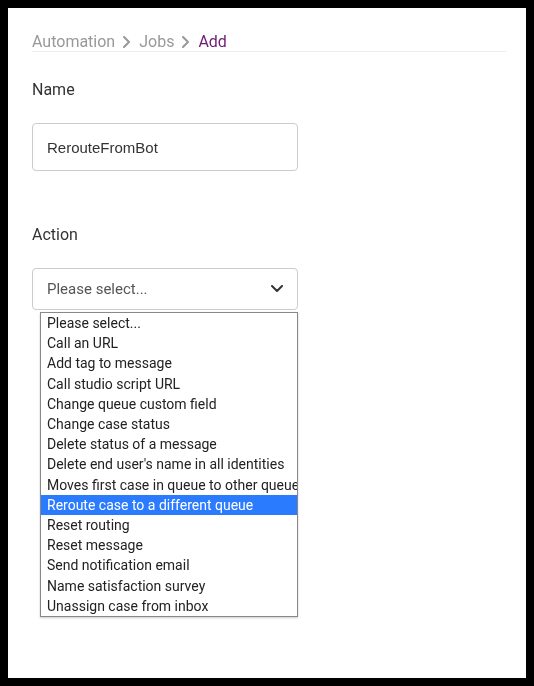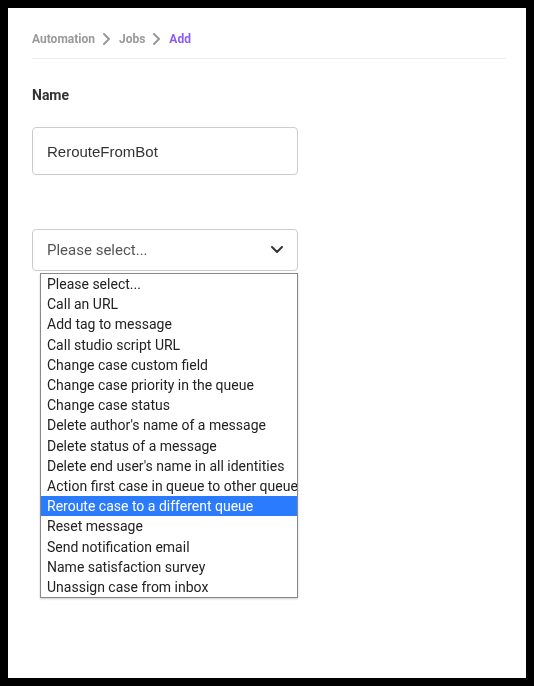--- a/index.html
+++ b/index.html
@@ -18,45 +18,45 @@
       background: #fff;
       width: 100%;
       height: 100%;
       padding: 24px 20px 24px 24px;
       position: relative;
     }
     .breadcrumb {
       display: flex;
       align-items: center;
       gap: 8px;
-      font-size: 12px;
-      font-weight: 700;
+      font-size: 16px;
+      font-weight: 400;
       color: #999;
-      margin-bottom: 12px;
+      margin-bottom: 0;
     }
     .breadcrumb .current {
-      color: #8b5cf6;
+      color: #701a75;
     }
     .breadcrumb .chevron {
       display: inline-flex;
       align-items: center;
       color: #999;
     }
     .breadcrumb .chevron svg {
       width: 8px;
       height: 12px;
     }
     .divider {
       border: none;
       border-top: 1px solid #eee;
       margin-bottom: 28px;
     }
     .field-label {
-      font-size: 14px;
-      font-weight: 700;
+      font-size: 16px;
+      font-weight: 400;
       color: #333;
       margin-bottom: 24px;
       display: block;
     }
     .text-input {
       width: 266px;
       height: 48px;
       border: 1px solid #ccc;
       border-radius: 4px;
       padding: 8px 14px;
@@ -133,43 +133,43 @@
         </svg>
     </span>
     <span class="current">Add</span>
   </div>
 
   <hr class="divider">
 
   <label class="field-label">Name</label>
   <input type="text" class="text-input" value="RerouteFromBot" style="">
 
+  <label class="field-label">Action</label>
 
   <div class="select-wrapper">
     <div class="select-box">
       <span>Please select...</span>
       <span class="caret">
         <svg viewBox="0 0 12 8">
             <path d="M1 1 L6 6 L11 1" stroke="#333" stroke-width="2" fill="none" stroke-linecap="round" stroke-linejoin="round"></path>
           </svg>
       </span>
     </div>
     <div class="dropdown" id="action-dropdown">
         <div class="dropdown-option">Please select...</div>
         <div class="dropdown-option">Call an URL</div>
         <div class="dropdown-option">Add tag to message</div>
         <div class="dropdown-option">Call studio script URL</div>
-        <div class="dropdown-option">Change case custom field</div>
-        <div class="dropdown-option">Change case priority in the queue</div>
+        <div class="dropdown-option">Change queue custom field</div>
         <div class="dropdown-option">Change case status</div>
-        <div class="dropdown-option">Delete author's name of a message</div>
         <div class="dropdown-option">Delete status of a message</div>
         <div class="dropdown-option">Delete end user's name in all identities</div>
-        <div class="dropdown-option">Action first case in queue to other queue</div>
+        <div class="dropdown-option">Moves first case in queue to other queue</div>
         <div class="dropdown-option selected">Reroute case to a different queue</div>
+        <div class="dropdown-option">Reset routing</div>
         <div class="dropdown-option">Reset message</div>
         <div class="dropdown-option">Send notification email</div>
         <div class="dropdown-option">Name satisfaction survey</div>
         <div class="dropdown-option">Unassign case from inbox</div>
       </div>
   </div>
 
 </div>
 
 </body></html>

